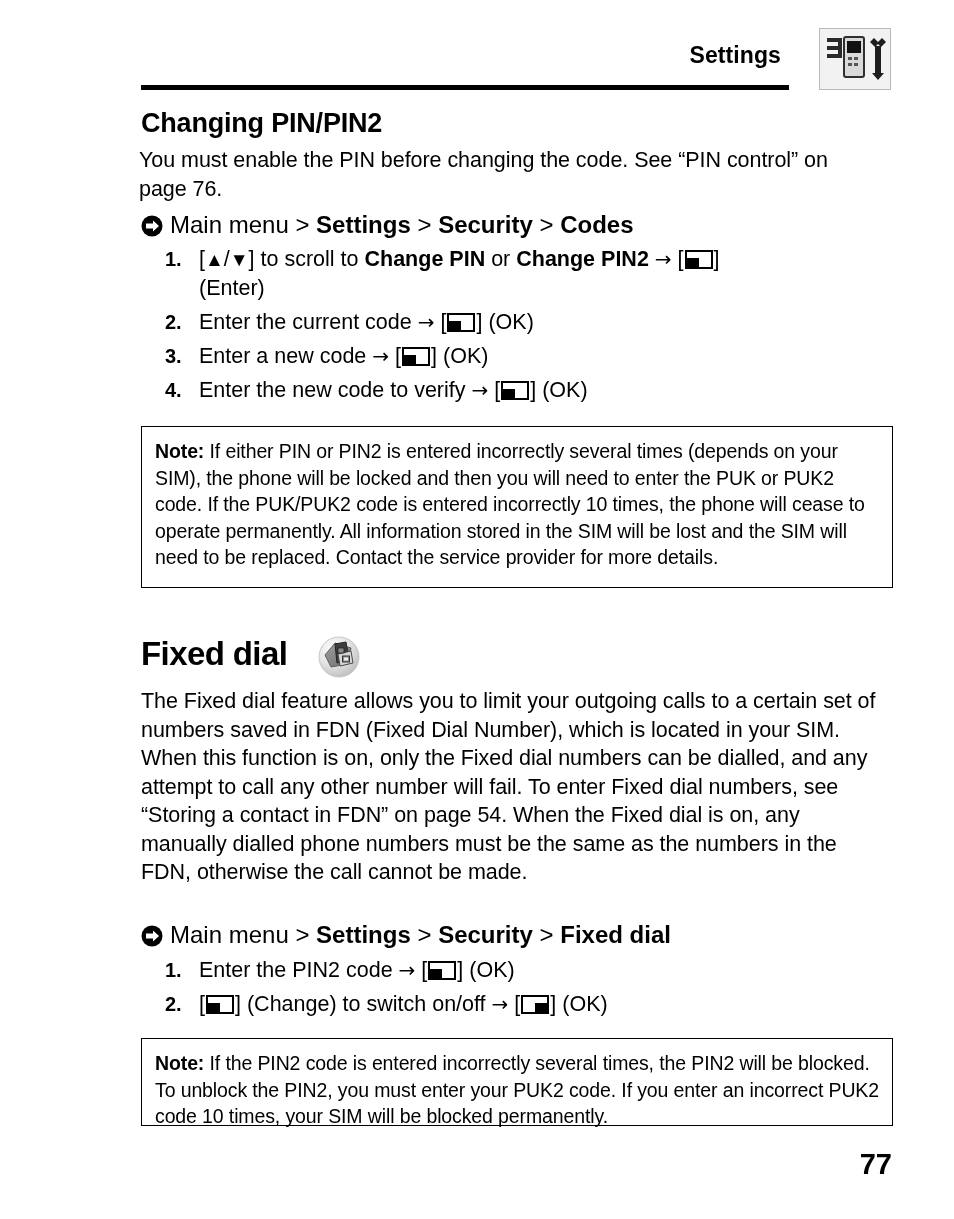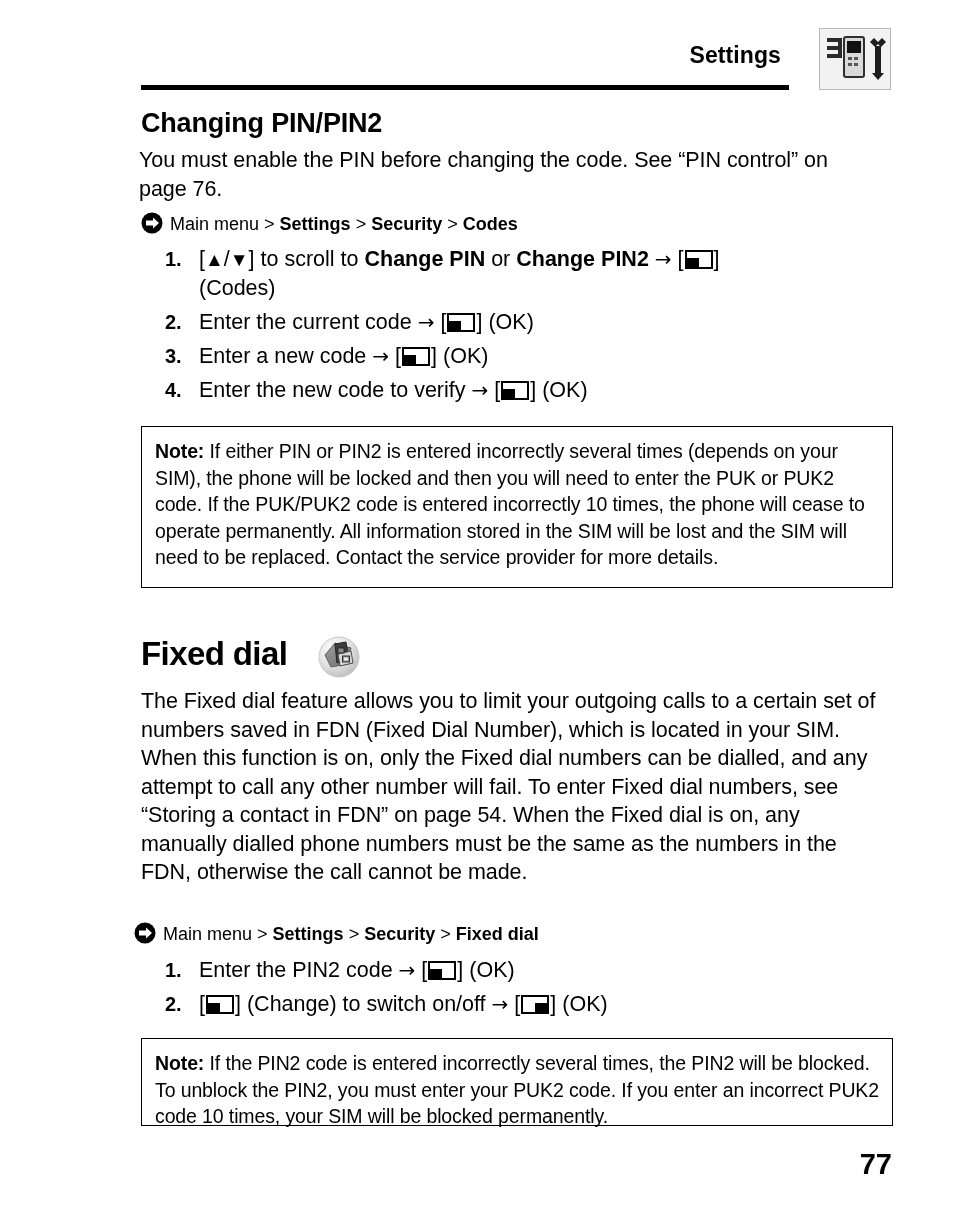--- a/index.html
+++ b/index.html
@@ -79,21 +79,21 @@
     position: absolute;
     font-size: 21.5px;
     line-height: 28.5px;
     letter-spacing: -.05px;
   }
   .b { font-weight: bold; }
 
   
   .navpath {
     position: absolute;
-    font-size: 18px;
+    font-size: 24px;
     line-height: 27px;
     white-space: nowrap;
   }
   .navpath .arrow-icon {
     display: inline-block;
     vertical-align: -4px;
     margin-right: 7px;
   }
 
   
@@ -218,21 +218,21 @@
     <span class="b">Codes</span>
   </div>
 
   <div class="steps" style="left:141px; top:245px; width:760px;">
 
     <div class="step">
       <span class="step-num">1.</span>
       <span>[</span><span class="tri">▲</span><span>/</span><span class="tri">▼</span><span>] to scroll to </span><span class="b">Change PIN</span><span> or </span><span class="b">Change PIN2</span>
       <span class="ra">→</span>
       <span>[</span><span class="key left"></span><span>]</span><br>
-      <span>(Codes)</span>
+      <span>(Enter)</span>
     </div>
 
     <div class="step">
       <span class="step-num">2.</span>
       <span>Enter the current code</span>
       <span class="ra">→</span>
       <span>[</span><span class="key left"></span><span>]</span>
       <span>(OK)</span>
     </div>
 
@@ -282,21 +282,21 @@
 
       <rect x="24.5" y="20" width="7" height="6" fill="#8d8d8d" stroke="#333" stroke-width="1"></rect>
       <rect x="26" y="21.5" width="4" height="3" fill="#ededed"></rect>
 
       <rect x="20" y="12" width="6" height="5" fill="#8a8a8a" stroke="#1f1f1f" stroke-width="0.8"></rect>
     </svg>
   </div>
 
   <div class="para" style="left:141px; top:687px; width:748px;">The Fixed dial feature allows you to limit your outgoing calls to a certain set of numbers saved in FDN (Fixed Dial Number), which is located in your SIM. When this function is on, only the Fixed dial numbers can be dialled, and any attempt to call any other number will fail. To enter Fixed dial numbers, see “Storing a contact in FDN” on page 54. When the Fixed dial is on, any manually dialled phone numbers must be the same as the numbers in the FDN, otherwise the call cannot be made.</div>
 
-  <div class="navpath" style="left:134px; top:921px;">
+  <div class="navpath" style="left:141px; top:921px;">
     <span class="arrow-icon">
       <svg width="22" height="22" viewBox="0 0 22 22">
         <circle cx="11" cy="11" r="10.5" fill="#000"></circle>
         <path d="M5 8.6 h7 V5.4 L18 11 l-6 5.6 V13.4 H5 z" fill="#fff"></path>
       </svg>
     </span><span>Main menu</span>
     <span>&gt;</span>
     <span class="b">Settings</span>
     <span>&gt;</span>
     <span class="b">Security</span>

